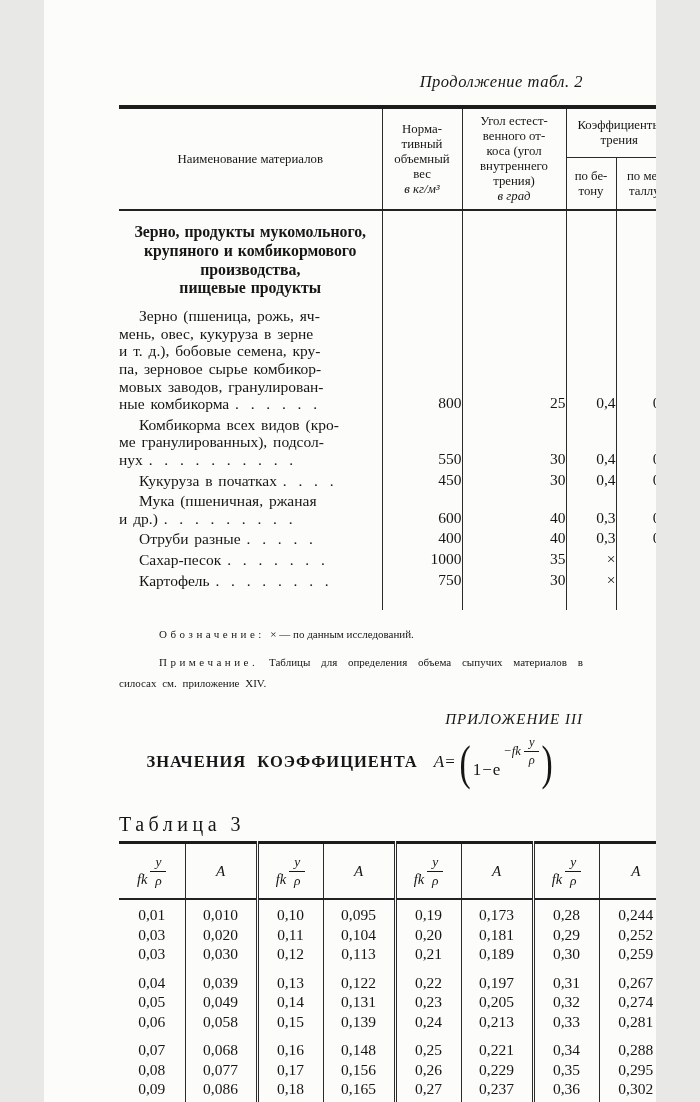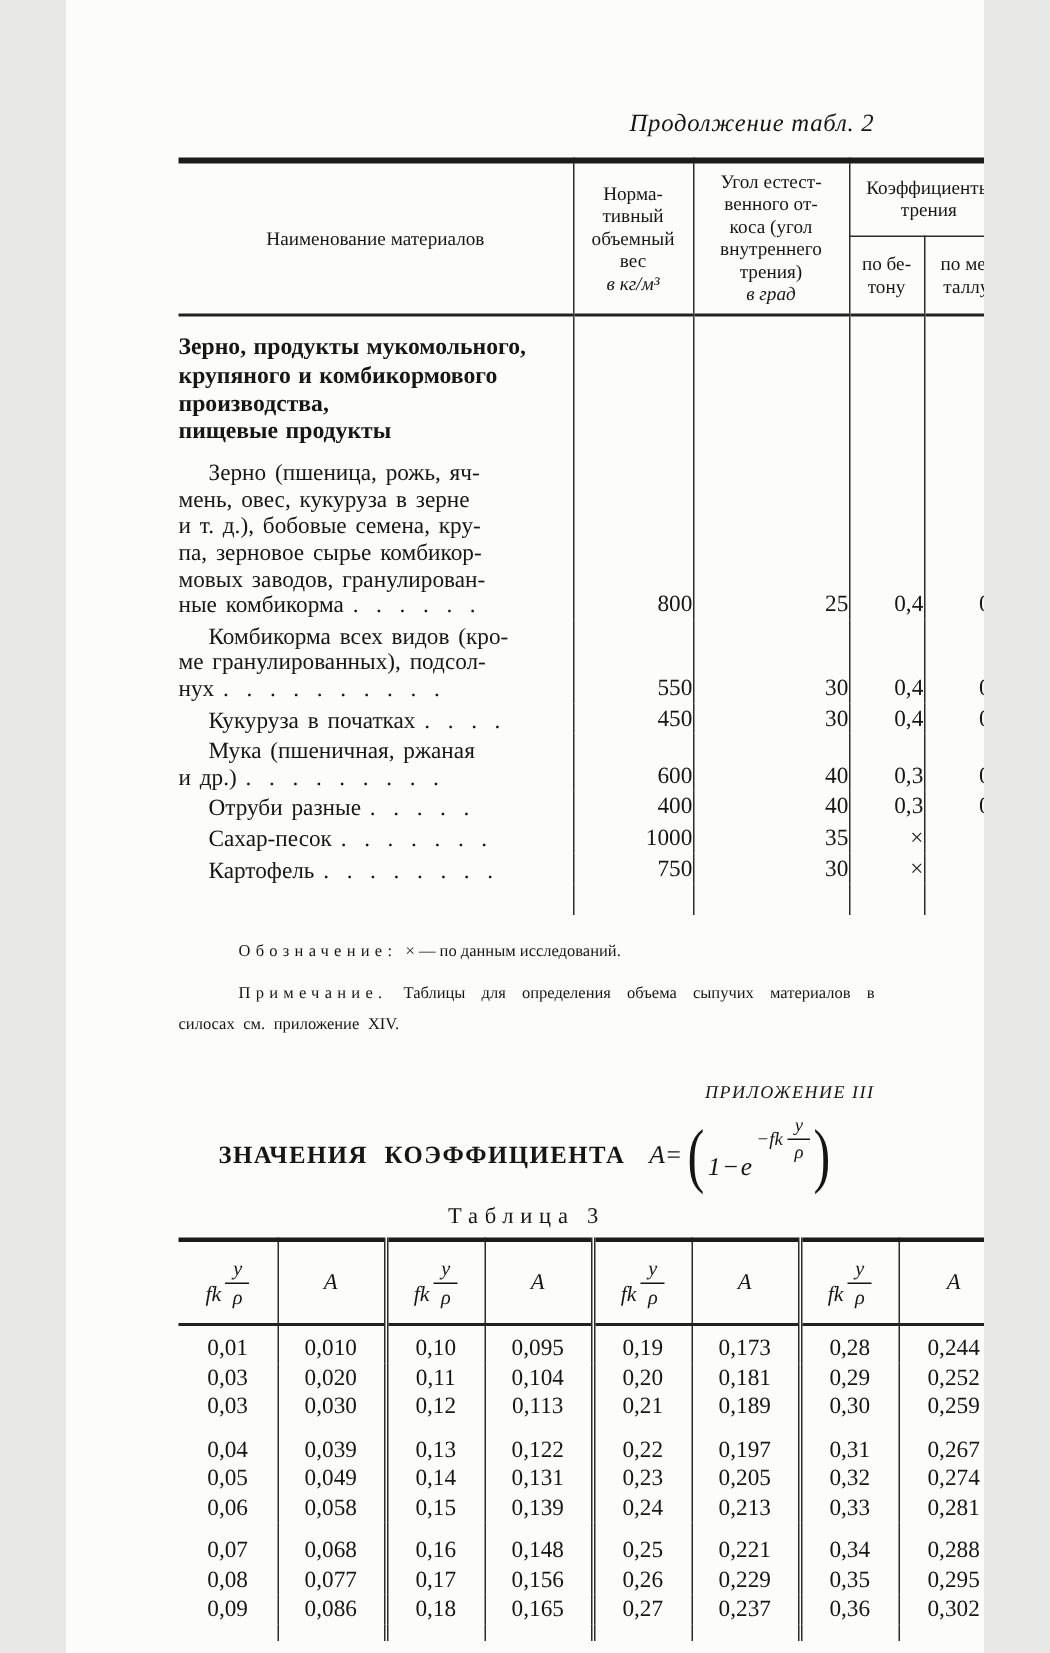--- a/index.html
+++ b/index.html
@@ -17,49 +17,49 @@
     font-weight:normal; font-size:12.8px; line-height:15px; text-align:center;
     vertical-align:middle; padding:5px 2px; white-space:pre-line;
   }
   .t2 .bl { border-left:1.2px solid #2b2b2b; }
   .t2 thead th.hb { border-bottom:2px solid #222; }
   .t2 thead th.friction { border-bottom:1.4px solid #2b2b2b; padding:4px 2px; }
   .t2 .unit { font-style:italic; }
   .t2 td { vertical-align:bottom; padding:0; font-size:15.5px; line-height:17.6px; }
   .t2 td.name-cell { white-space:pre-line; text-align:left; text-indent:20px; padding-right:2px; padding-top:3px; word-spacing:2px; }
   .t2 tr.section-row td.name-cell {
-    text-align:left; text-indent:0; font-weight:bold; vertical-align:top;
+    text-align:center; text-indent:0; font-weight:bold; vertical-align:top;
     padding:12px 0 6px; font-size:15.8px; line-height:18.8px; word-spacing:1px;
   }
   .t2 td.num-cell { text-align:right; padding-bottom:1px; }
   .t2 tr.tail td { height:21px; }
 
   
   .note { font-size:11px; line-height:21px; margin:0; text-align:justify; }
   .note-1 { margin-top:14px; text-indent:40px; text-align:left; }
   .note-2 { margin-top:7px; text-indent:40px; word-spacing:3px; }
   .sp { letter-spacing:3.5px; }
 
   
-  .appendix { text-align:right; font-style:italic; font-size:12px; margin-top:27px; letter-spacing:1px; }
+  .appendix { text-align:right; font-style:italic; font-size:15px; margin-top:17px; letter-spacing:1px; }
   .formula-line { margin-top:4px; height:60px; display:flex; align-items:center; justify-content:center; }
   .formula-title { font-weight:bold; font-size:16.5px; letter-spacing:1px; word-spacing:6px; margin-right:16px; }
   .math { display:inline-flex; align-items:center; font-size:17px; }
   .mvar { font-style:italic; margin-right:1px; }
   .meq { margin-right:2px; }
   .paren { font-size:48px; font-weight:400; line-height:0.9; transform:scaleX(0.7); display:inline-block; }
   .mgroup { display:inline-flex; align-items:center; }
-  .mbase { font-style:italic; position:relative; top:8px; letter-spacing:1px;text-align:right; }
+  .mbase { position:relative; top:8px; letter-spacing:1px;text-align:right; }
   .mexp { display:inline-flex; align-items:center; font-size:12.5px; font-style:italic; position:relative; top:-11px; margin-left:2px; }
   .frac { display:inline-flex; flex-direction:column; align-items:center; line-height:1.15; margin-left:3px; font-style:italic; }
   .frac .fnum { border-bottom:1px solid #161616; padding:0 5px 1px; }
   .frac .fden { padding-top:1px; }
 
   
-  .t3-label { text-align:center; font-size:15px; letter-spacing:4.5px; margin-top:3px; margin-bottom:5px; }
+  .t3-label { text-align:left; font-size:20px; letter-spacing:4.5px; margin-top:21px; margin-bottom:5px; }
   table.t3 { border-collapse:collapse; width:553px; border-top:3px solid #1c1c1c; table-layout:fixed; }
   .t3 th { border-bottom:2px solid #222; font-weight:normal; height:52px; vertical-align:middle; font-size:15px; }
   .t3 .sl { border-left:1.1px solid #2b2b2b; }
   .t3 .dl { border-left:3px double #2b2b2b; }
   .t3 td { text-align:center; font-size:15.5px; line-height:19.5px; padding:0; }
   .t3 tbody tr.first td { padding-top:5px; }
   .t3 tbody tr.group-start td { padding-top:9px; }
   .t3 tr.tail td { height:11px; }
   .fkh { display:inline-flex; align-items:flex-end; justify-content:center; font-style:italic; font-size:14.5px; }
   .fkh .frac { font-size:13.5px; }

